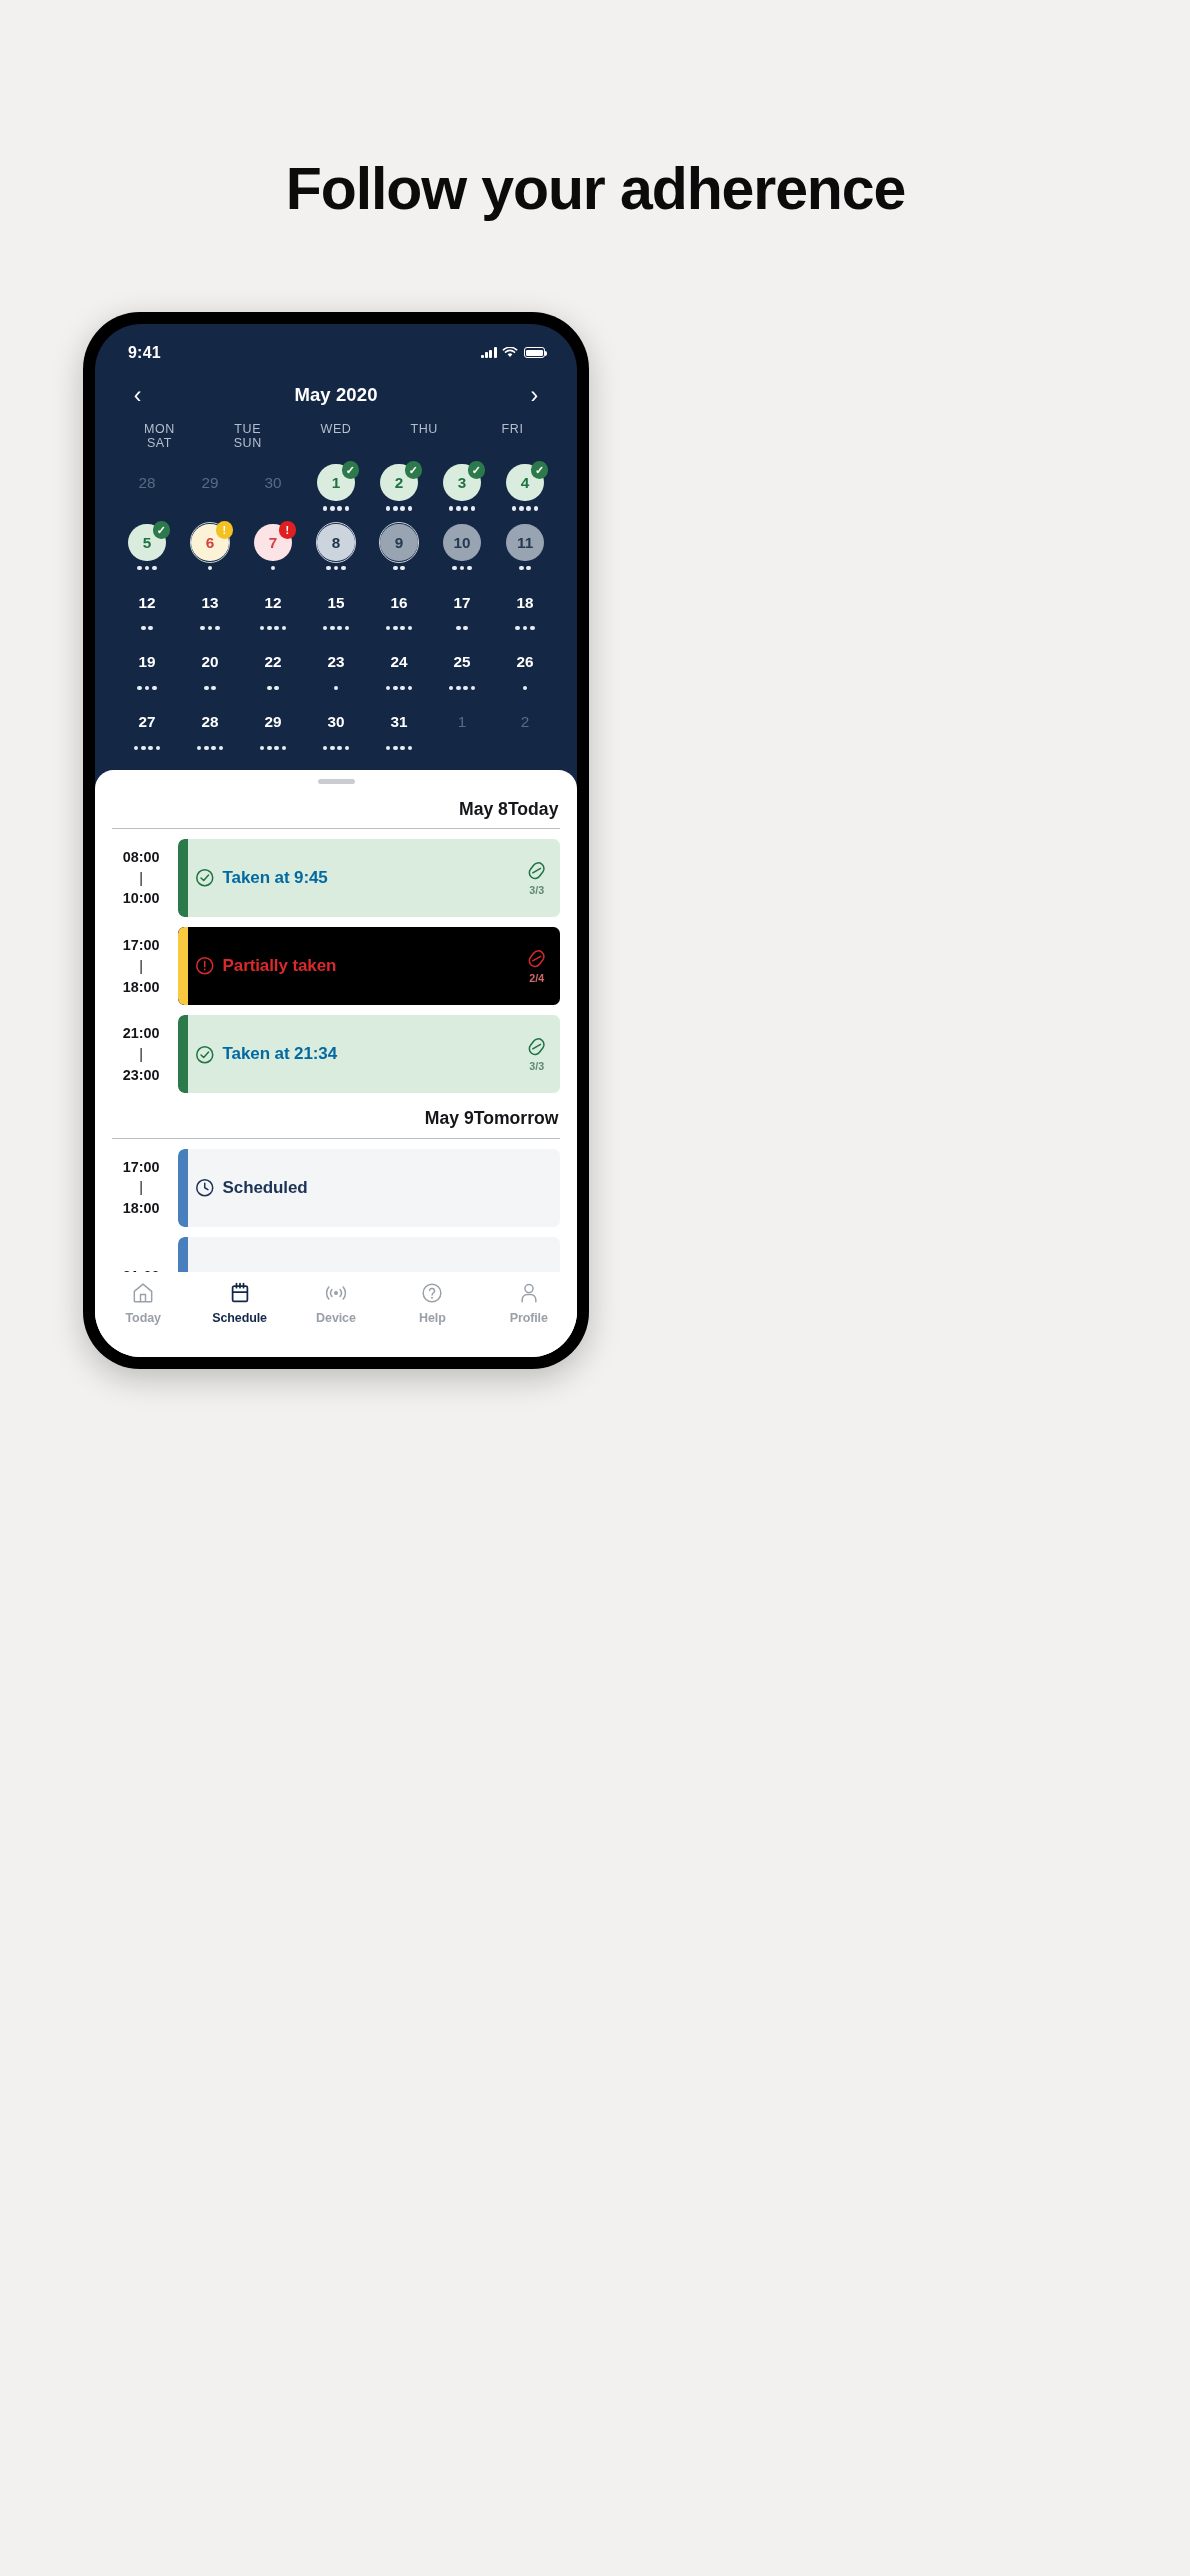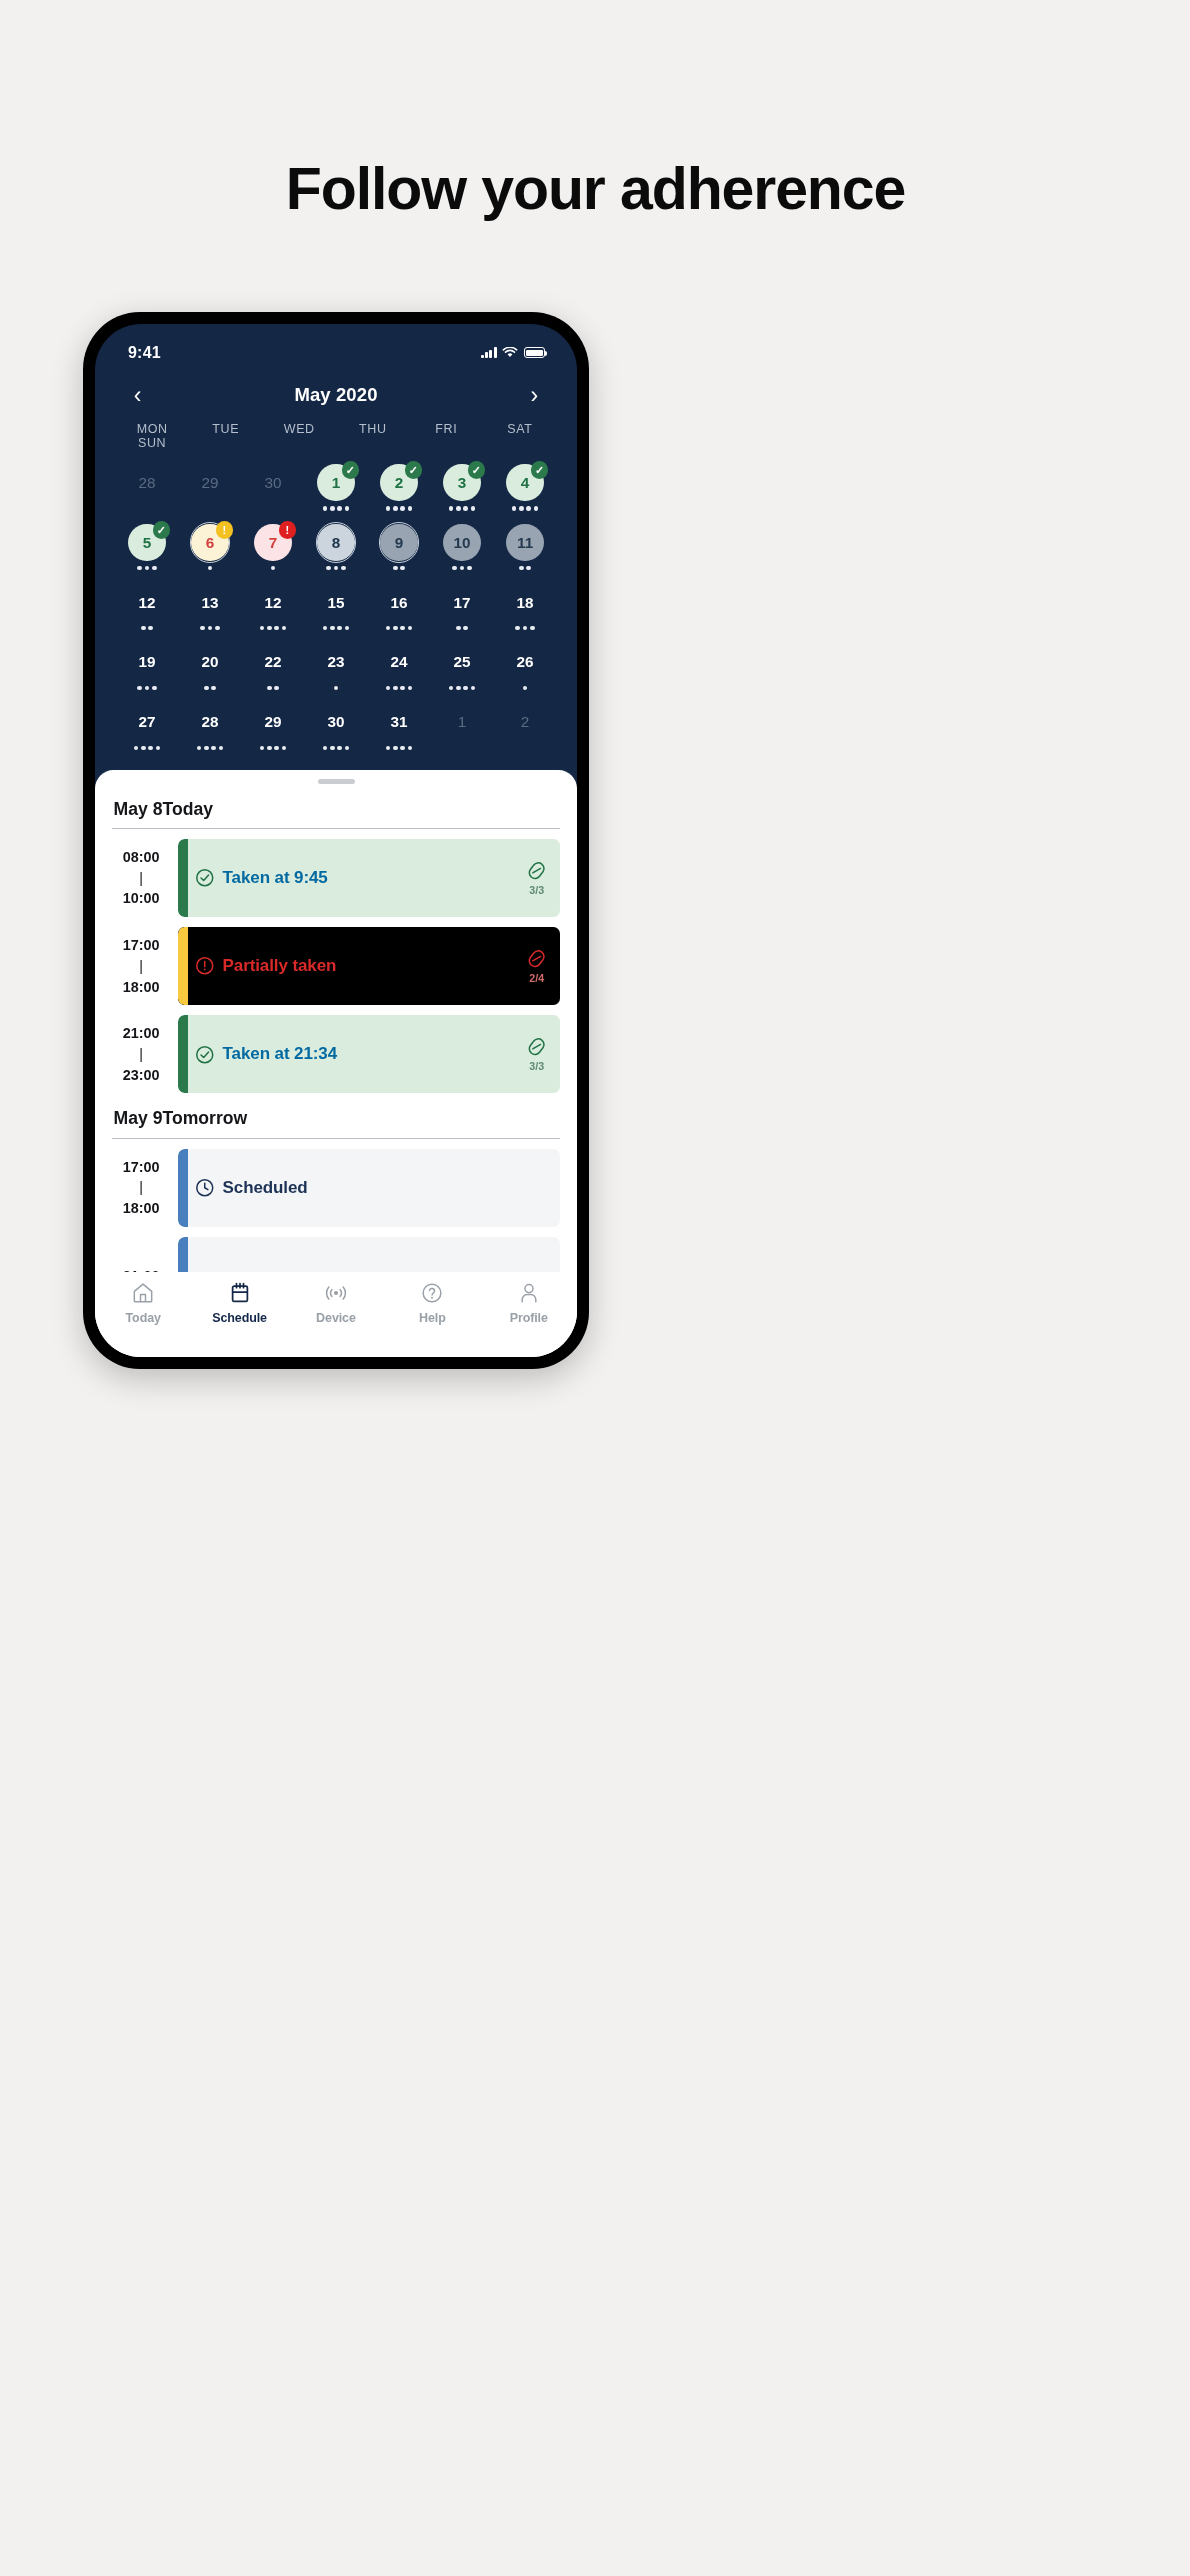--- a/index.html
+++ b/index.html
@@ -66,21 +66,21 @@
   .cal-head {
     display: flex; align-items: center; justify-content: space-between;
     padding: 7.4px 9.3px 13px;
   }
   .cal-title { font-size: 18.5px; font-weight: 700; letter-spacing: 0.1px; }
   .chev {
     width: 26px; height: 28px; display: flex; align-items: center; justify-content: center;
     color: #fff; font-size: 23px; line-height: 1; font-weight: 400;
   }
   .dow {
-    display: grid; grid-template-columns: repeat(6, 1fr);
+    display: grid; grid-template-columns: repeat(5, 1fr);
     text-align: center; font-size: 12.5px; letter-spacing: 0.6px;
     color: #b5bfcd; padding-bottom: 11px;
   }
   .grid { display: grid; grid-template-columns: repeat(7, 1fr); row-gap: 1.9px; }
   .cell {
     height: 58px; position: relative;
     display: flex; flex-direction: column; align-items: center; justify-content: flex-start;
     padding-top: 1.9px;
   }
   .dayblob {
@@ -116,21 +116,21 @@
     margin-top: 3.7px;
     position: relative; overflow: hidden;
     display: flex; flex-direction: column;
   }
   .grabber {
     width: 37px; height: 4.6px; border-radius: 2.8px; background: #c9cdd2;
     margin: 9.3px auto 0;
   }
   .sheet-body { flex: 1 1 auto; overflow: hidden; padding: 0 16.7px; }
   .day-head {
-    display: flex; align-items: baseline; justify-content: flex-start;
+    display: flex; align-items: baseline; justify-content: flex-end;
     padding: 15px 1.9px 8.3px;
     border-bottom: 1.9px solid #b9bec5;
     font-size: 17.6px; font-weight: 700; color: #15161a;
   }
   .day-head .rel { color: #15161a; }
 
   .row { display: flex; align-items: stretch; padding: 10.2px 0 0; }
   .timecol {
     width: 59px; flex: 0 0 59px;
     display: flex; flex-direction: column; align-items: center; justify-content: center;

